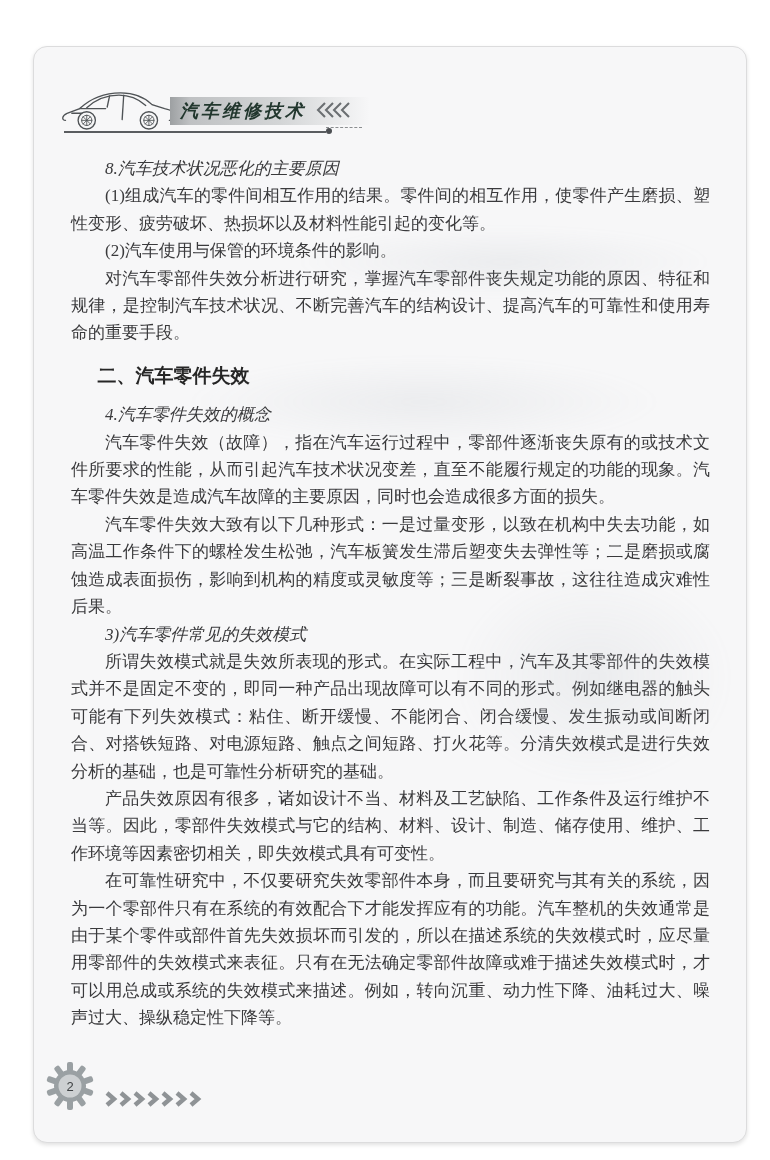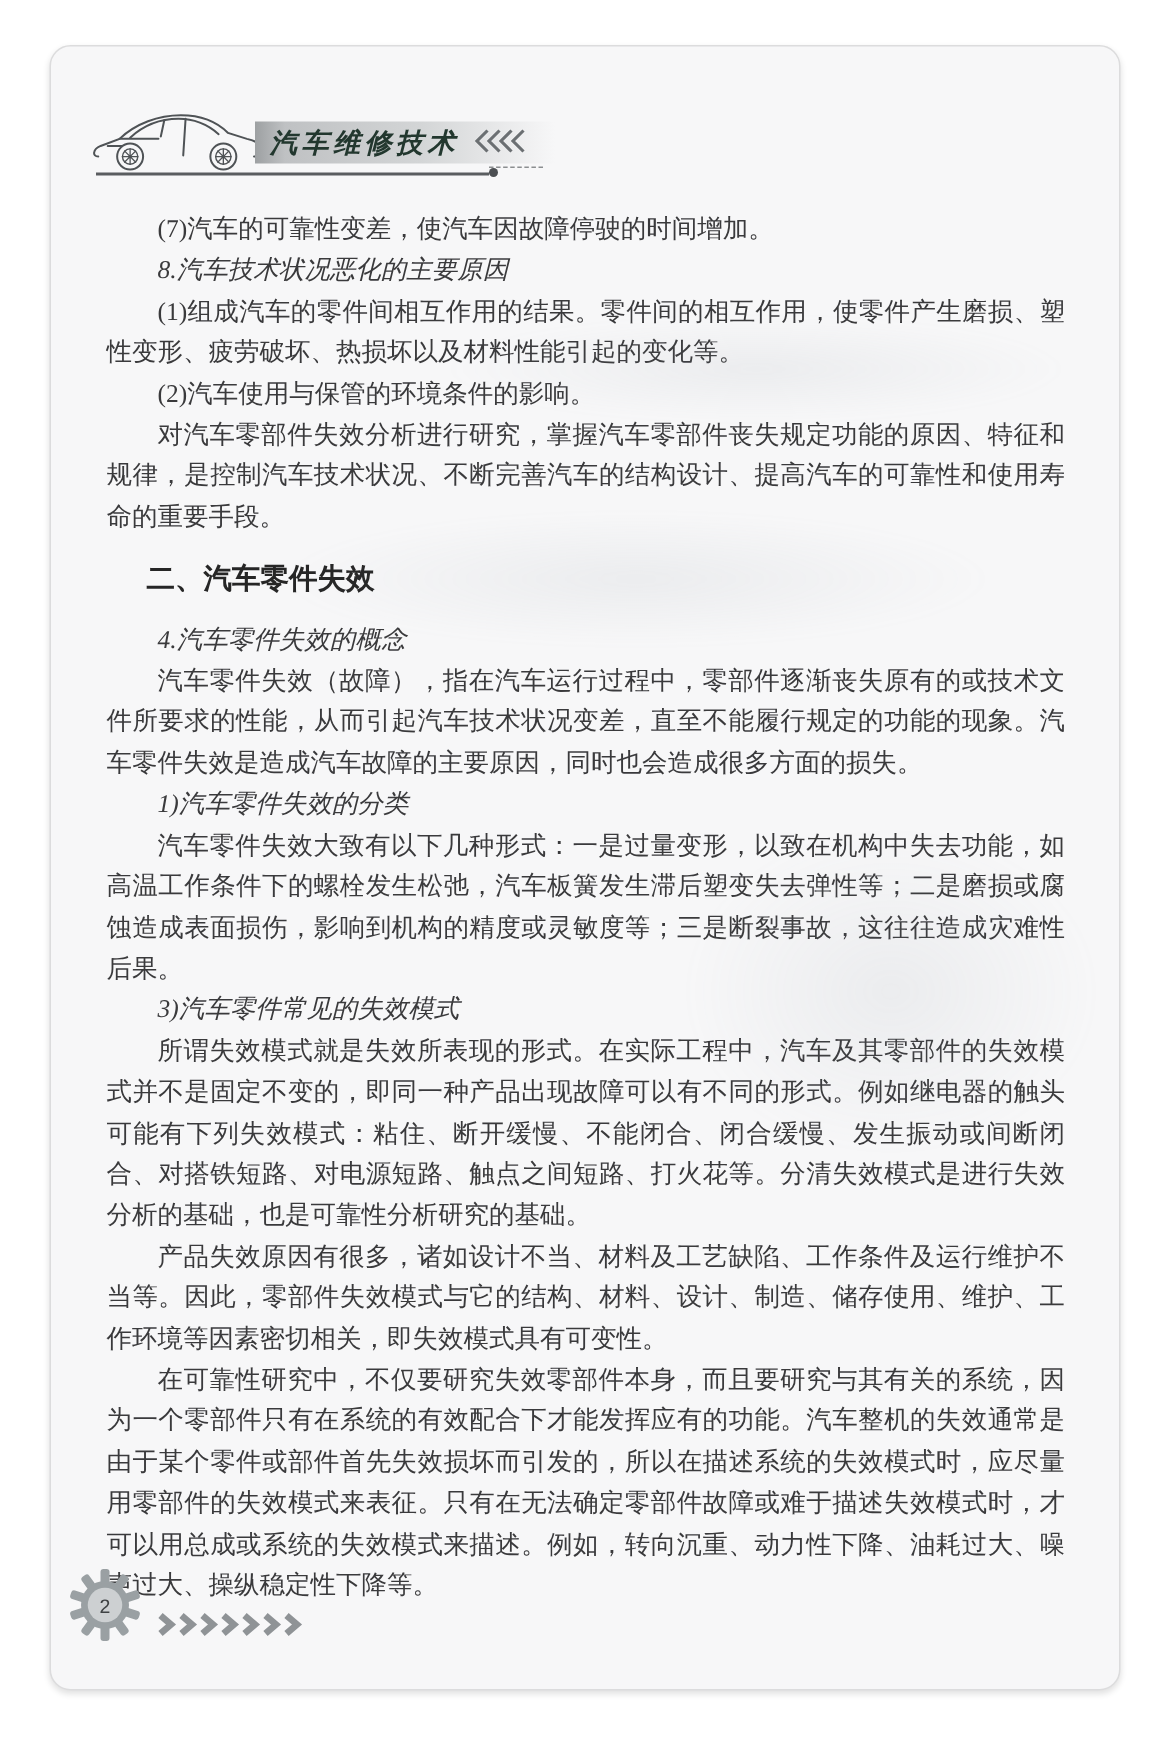--- a/index.html
+++ b/index.html
@@ -1,19 +1,19 @@
 <!DOCTYPE html>
 <html><head>
 <meta charset="utf-8">
 <style>
   * { margin:0; padding:0; box-sizing:border-box; }
   html,body { width:770px; height:1160px; background:#ffffff; font-family:"Liberation Serif","DejaVu Serif",serif; }
   .stage { position:relative; width:770px; height:1160px; background:#ffffff; overflow:hidden; }
   .page {
-    position:absolute; left:33px; top:30px; width:714px; height:1097px;
+    position:absolute; left:33px; top:46px; width:714px; height:1097px;
     background:#f7f7f8; border:1px solid #dcdcdd; border-radius:14px;
     box-shadow:0 2px 4px rgba(0,0,0,0.12);
     overflow:hidden;
   }
   
   .ghost { position:absolute; background:radial-gradient(ellipse at center, rgba(140,150,160,0.10), rgba(140,150,160,0) 70%); filter:blur(4px); pointer-events:none; }
   .ghost.g1 { left:260px; top:180px; width:420px; height:70px; }
   .ghost.g2 { left:150px; top:310px; width:480px; height:90px; }
   .ghost.g3 { left:420px; top:520px; width:280px; height:220px; }
 
@@ -95,29 +95,27 @@
             <path d="M35 1 L28 8 L35 15"></path>
           </g>
         </svg>
       </div>
       <div class="dashes"></div>
       <div class="rule"></div>
       <div class="rule-dot"></div>
     </div>
 
     <div class="content">
-      <p>(7)汽车的可靠性变差，使汽车因故障停驶的时间增加。</p>
       <p class="kai">8.汽车技术状况恶化的主要原因</p>
       <p>(1)组成汽车的零件间相互作用的结果。零件间的相互作用，使零件产生磨损、塑性变形、疲劳破坏、热损坏以及材料性能引起的变化等。</p>
       <p>(2)汽车使用与保管的环境条件的影响。</p>
       <p>对汽车零部件失效分析进行研究，掌握汽车零部件丧失规定功能的原因、特征和规律，是控制汽车技术状况、不断完善汽车的结构设计、提高汽车的可靠性和使用寿命的重要手段。</p>
       <h2>二、汽车零件失效</h2>
       <p class="kai">4.汽车零件失效的概念</p>
       <p>汽车零件失效（故障），指在汽车运行过程中，零部件逐渐丧失原有的或技术文件所要求的性能，从而引起汽车技术状况变差，直至不能履行规定的功能的现象。汽车零件失效是造成汽车故障的主要原因，同时也会造成很多方面的损失。</p>
-      <p class="kai">1)汽车零件失效的分类</p>
       <p>汽车零件失效大致有以下几种形式：一是过量变形，以致在机构中失去功能，如高温工作条件下的螺栓发生松弛，汽车板簧发生滞后塑变失去弹性等；二是磨损或腐蚀造成表面损伤，影响到机构的精度或灵敏度等；三是断裂事故，这往往造成灾难性后果。</p>
       <p class="kai">3)汽车零件常见的失效模式</p>
       <p>所谓失效模式就是失效所表现的形式。在实际工程中，汽车及其零部件的失效模式并不是固定不变的，即同一种产品出现故障可以有不同的形式。例如继电器的触头可能有下列失效模式：粘住、断开缓慢、不能闭合、闭合缓慢、发生振动或间断闭合、对搭铁短路、对电源短路、触点之间短路、打火花等。分清失效模式是进行失效分析的基础，也是可靠性分析研究的基础。</p>
       <p>产品失效原因有很多，诸如设计不当、材料及工艺缺陷、工作条件及运行维护不当等。因此，零部件失效模式与它的结构、材料、设计、制造、储存使用、维护、工作环境等因素密切相关，即失效模式具有可变性。</p>
       <p>在可靠性研究中，不仅要研究失效零部件本身，而且要研究与其有关的系统，因为一个零部件只有在系统的有效配合下才能发挥应有的功能。汽车整机的失效通常是由于某个零件或部件首先失效损坏而引发的，所以在描述系统的失效模式时，应尽量用零部件的失效模式来表征。只有在无法确定零部件故障或难于描述失效模式时，才可以用总成或系统的失效模式来描述。例如，转向沉重、动力性下降、油耗过大、噪声过大、操纵稳定性下降等。</p>
     </div>
 
     <div class="footer">
       <svg class="gear" viewBox="0 0 48 48">
         <g fill="#9aa0a3">

